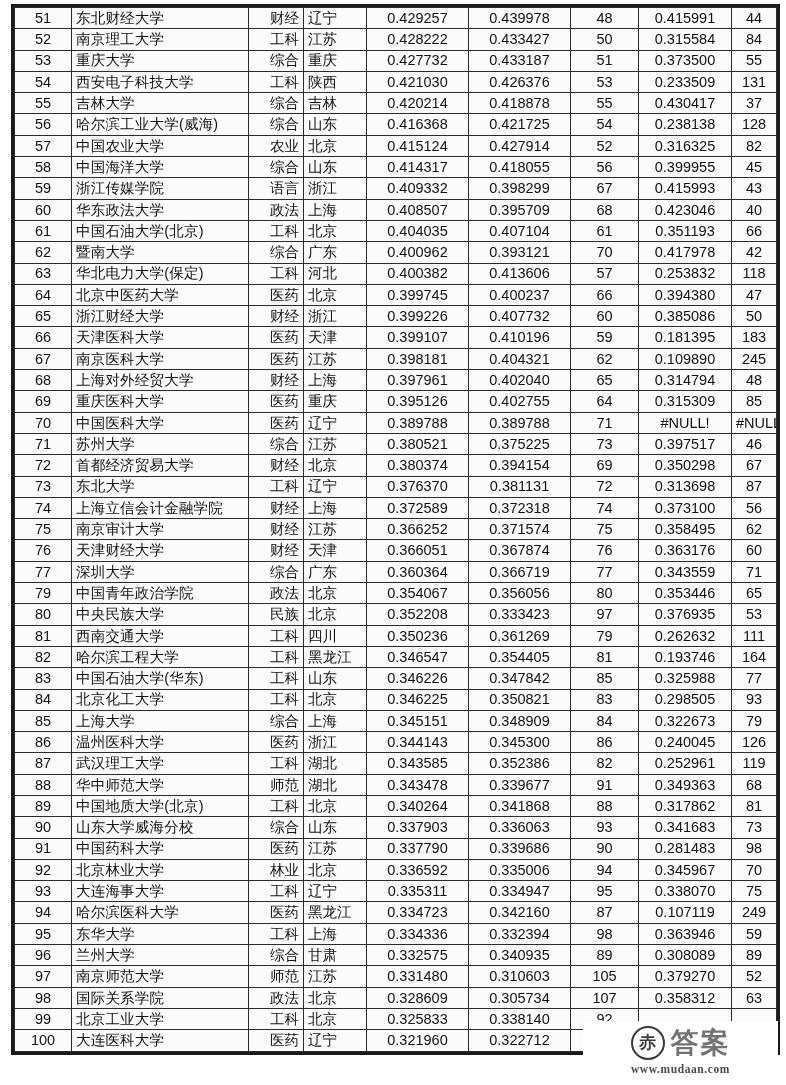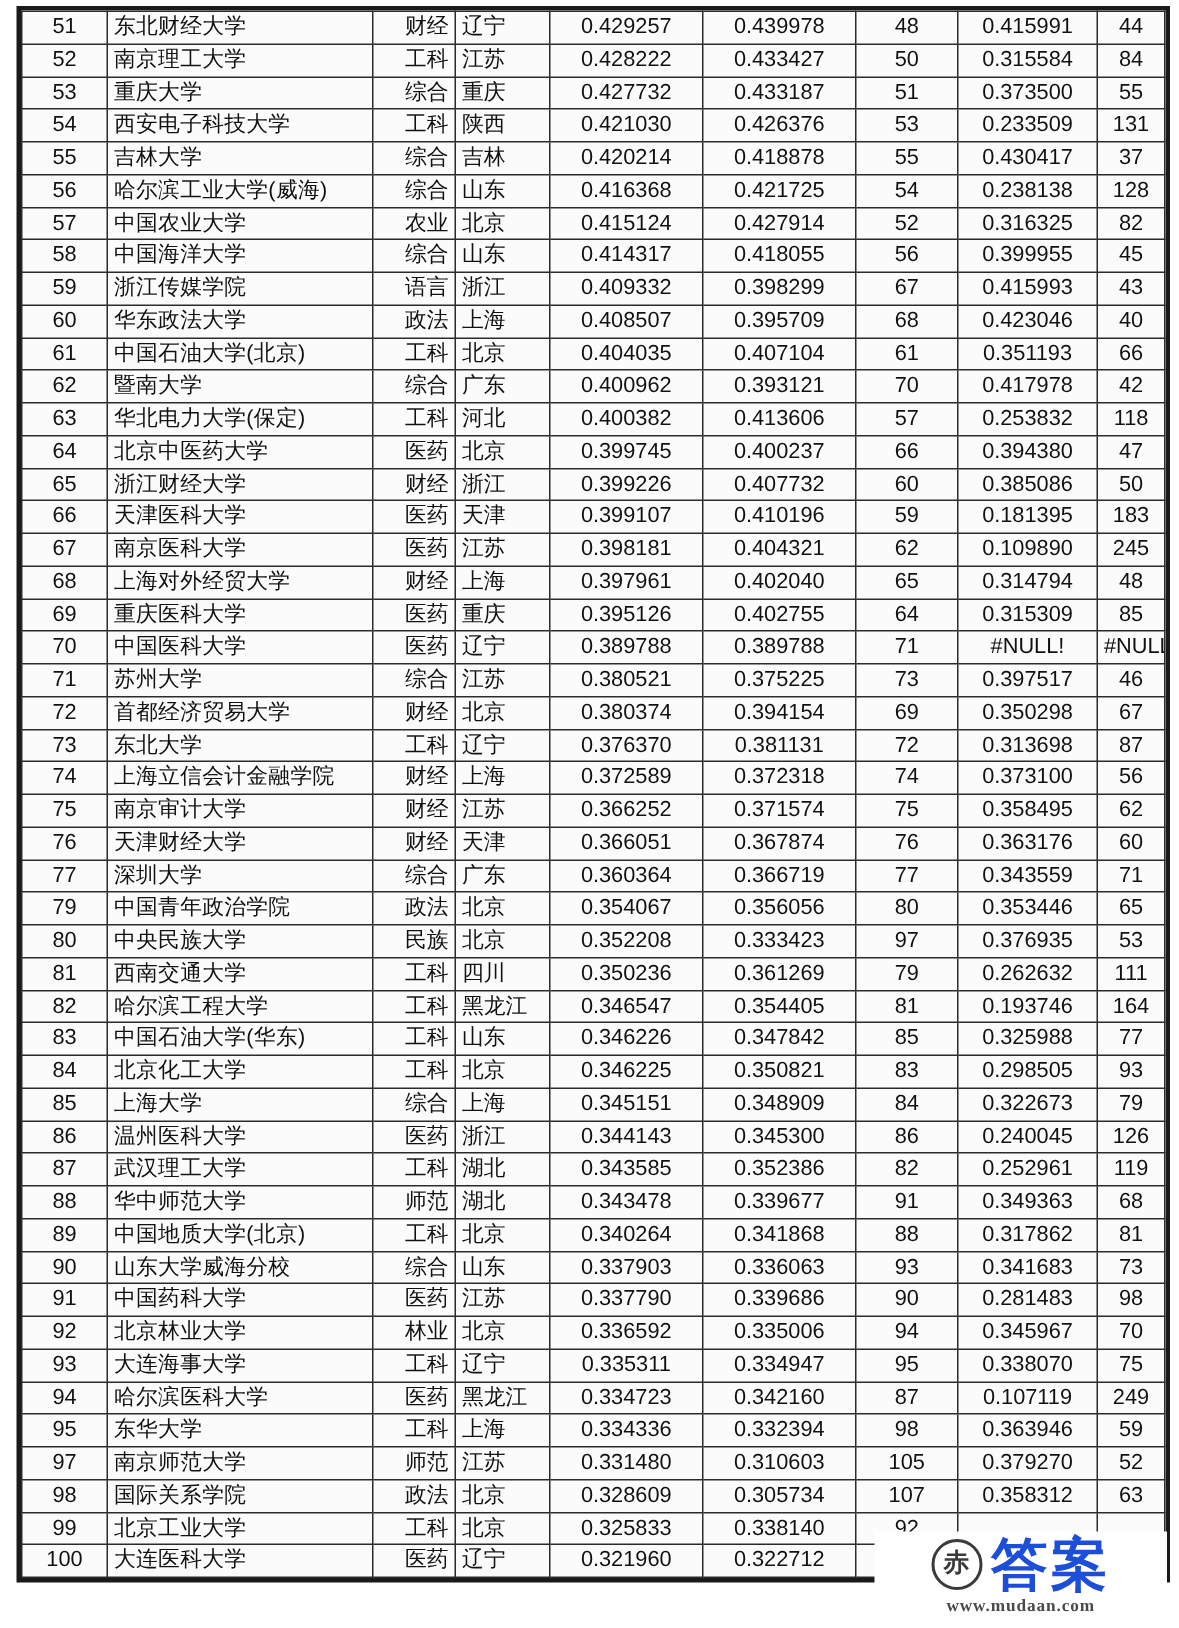--- a/index.html
+++ b/index.html
@@ -94,23 +94,23 @@
     display: flex;
     align-items: center;
     justify-content: center;
     font-size: 17px;
     font-weight: bold;
     color: #3a3a3a;
     font-family: "DejaVu Sans", sans-serif;
     line-height: 1;
   }
   #watermark .wm-text {
-    font-size: 38px;
+    font-size: 28px;
     font-weight: bold;
-    color: #1d4ed8;
+    color: #737373;
     letter-spacing: 2px;
     line-height: 1;
     font-family: "DejaVu Sans", sans-serif;
   }
   #watermark .wm-url {
     margin-top: 3px;
     font-size: 11.5px;
     color: #4a4a4a;
     letter-spacing: 0.6px;
     font-family: "Liberation Serif", serif;
@@ -612,20 +612,31 @@
           <td class="cell-name">东华大学</td>
           <td class="cell-type">工科</td>
           <td class="cell-province">上海</td>
           <td class="cell-num sep-left">0.334336</td>
           <td class="cell-num">0.332394</td>
           <td class="cell-int">98</td>
           <td class="cell-num">0.363946</td>
           <td class="cell-int">59</td>
         </tr>
         <tr>
+          <td class="cell-rank">96</td>
+          <td class="cell-name">兰州大学</td>
+          <td class="cell-type">综合</td>
+          <td class="cell-province">甘肃</td>
+          <td class="cell-num sep-left">0.332575</td>
+          <td class="cell-num">0.340935</td>
+          <td class="cell-int">89</td>
+          <td class="cell-num">0.308089</td>
+          <td class="cell-int">89</td>
+        </tr>
+        <tr>
           <td class="cell-rank">97</td>
           <td class="cell-name">南京师范大学</td>
           <td class="cell-type">师范</td>
           <td class="cell-province">江苏</td>
           <td class="cell-num sep-left">0.331480</td>
           <td class="cell-num">0.310603</td>
           <td class="cell-int">105</td>
           <td class="cell-num">0.379270</td>
           <td class="cell-int">52</td>
         </tr>

